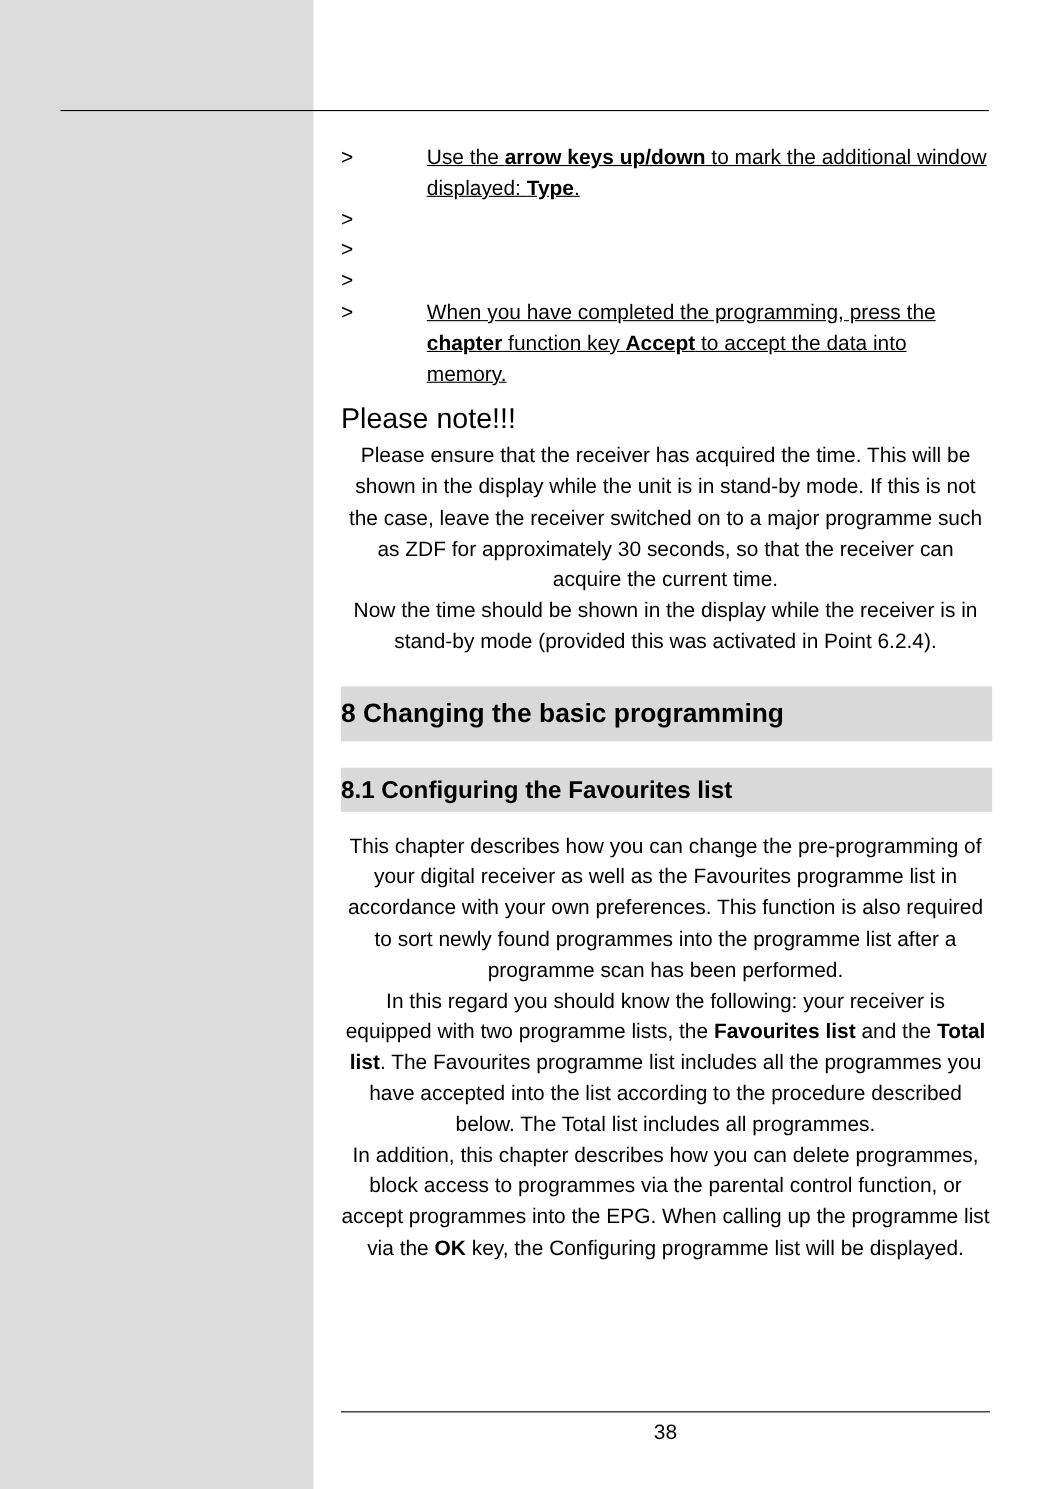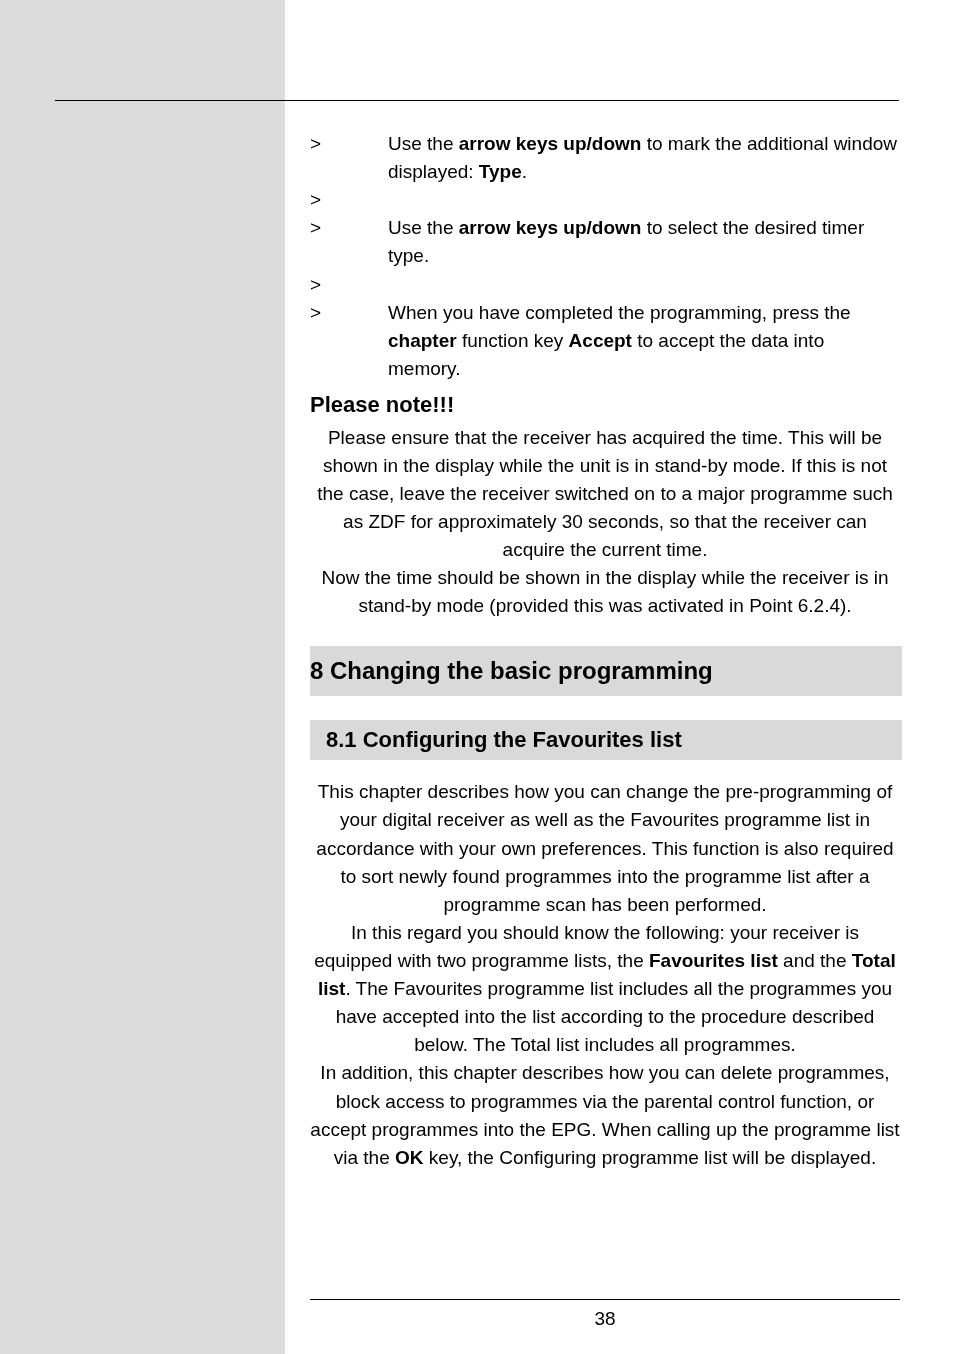--- a/index.html
+++ b/index.html
@@ -51,53 +51,54 @@
   .bullet-row {
     display: flex;
     align-items: flex-start;
   }
   .bullet-marker {
     width: 78px;
     flex: 0 0 78px;
   }
   .bullet-text {
     flex: 1;
+    text-decoration: underline;
   }
   .bold { font-weight: 900; }
   .h2 {
-    font-size: 22px;
-    font-weight: 700;
+    font-size: 26px;
+    font-weight: 400;
     margin-top: 6px;
     margin-bottom: 2px;
   }
   .para {
     margin-top: 0;
     text-align: center;
   }
   .h1-bar {
     background: #d9d9d9;
     font-size: 24px;
     font-weight: 700;
     padding: 7px 16px 7px 0;
     margin-top: 26px;
     margin-bottom: 24px;
     width: 592px;
   }
   .h3-bar {
     background: #d9d9d9;
     font-size: 22px;
     font-weight: 700;
-    padding: 4px 4px 4px 16px;
+    padding: 4px 4px 4px 0;
     margin-bottom: 18px;
     width: 592px;
   }
   .bottom-area {
     position: absolute;
     left: 310px;
-    bottom: 24px;
+    bottom: 40px;
     width: 590px;
     text-align: center;
   }
   .bottom-rule {
     border-top: 1.5px solid #000;
     margin-bottom: 8px;
   }
   .page-num {
     font-size: 19px;
   }
@@ -116,21 +117,20 @@
       <div class="bullet-marker">&gt;</div>
       <div class="bullet-text"><span>Use the </span><span class="bold">arrow keys up/down</span><span> to mark the additional window displayed: </span><span class="bold">Type</span><span>.</span></div>
     </div>
 
     <div class="bullet-row">
       <div class="bullet-marker">&gt;</div>
     </div>
 
     <div class="bullet-row">
       <div class="bullet-marker">&gt;</div>
-      <div class="bullet-text"><span>Use the </span><span class="bold">arrow keys up/down</span><span> to select the desired timer type.</span></div>
     </div>
 
     <div class="bullet-row">
       <div class="bullet-marker">&gt;</div>
     </div>
 
     <div class="bullet-row">
       <div class="bullet-marker">&gt;</div>
       <div class="bullet-text"><span>When you have completed the programming, press the </span><span class="bold">chapter</span><span> function key </span><span class="bold">Accept</span><span> to accept the data into memory.</span></div>
     </div>

